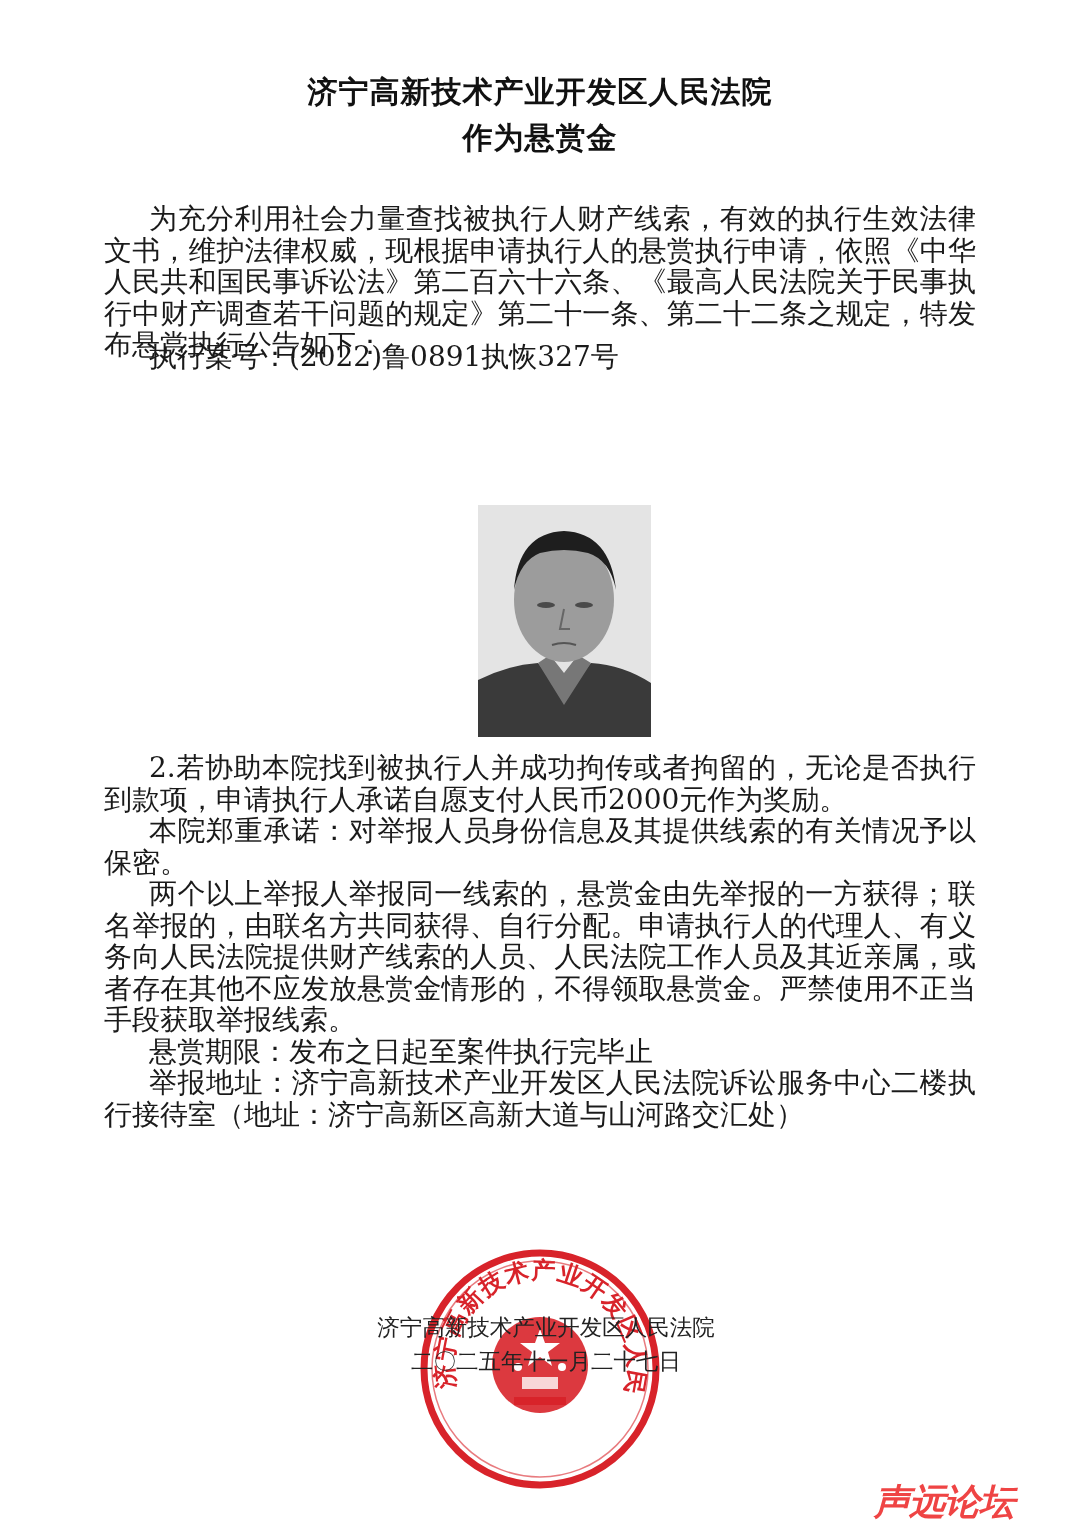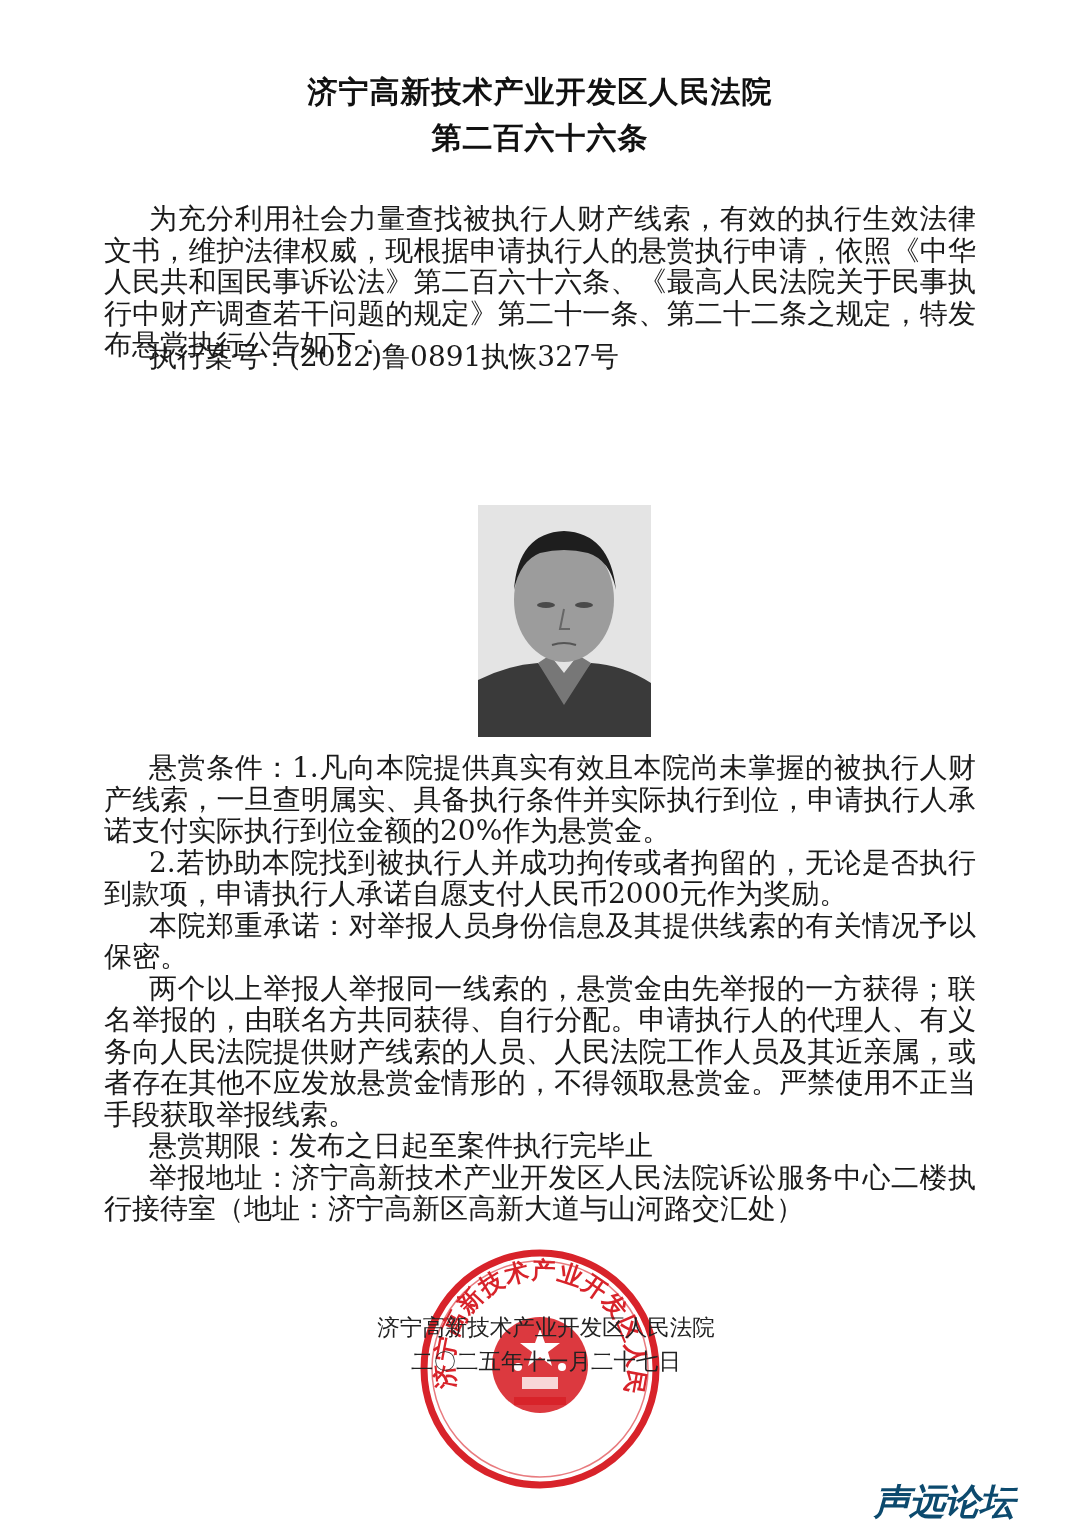--- a/index.html
+++ b/index.html
@@ -18,21 +18,21 @@
   .s2 { top:1346px; left:6px; }
   .watermark { position:absolute; left:874px; top:1478px; font-family:"DejaVu Sans","Liberation Sans",sans-serif;
                font-weight:bold; font-style:italic; font-size:36px; letter-spacing:-1px; }
 </style>
 </head>
 <body>
 
 <div>
 
   <div class="title t1">济宁高新技术产业开发区人民法院</div>
-  <div class="title t2">第二百六十六条</div>
+  <div class="title t2">作为悬赏金</div>
 
   <div class="para ind" style="top:203px;">为充分利用社会力量查找被执行人财产线索，有效的执行生效法律文书，维护法律权威，现根据申请执行人的悬赏执行申请，依照《中华人民共和国民事诉讼法》第二百六十六条、《最高人民法院关于民事执行中财产调查若干问题的规定》第二十一条、第二十二条之规定，特发布悬赏执行公告如下：</div>
 
   <div class="para" style="top:341px;">
     <span class="line ind">执行案号：(2022)鲁0891执恢327号</span>
   </div>
 
   <div class="photo">
     <svg width="173" height="232" viewBox="0 0 173 232">
       <rect x="0" y="0" width="173" height="232" fill="#e4e4e4"></rect>
@@ -41,21 +41,20 @@
       <ellipse cx="86" cy="95" rx="50" ry="62" fill="#9c9c9c"></ellipse>
       <path d="M36 85 Q40 28 86 26 Q132 28 138 85 Q132 55 110 48 Q86 42 62 48 Q42 56 36 85 Z" fill="#1e1e1e"></path>
       <ellipse cx="68" cy="100" rx="9" ry="3" fill="#4a4a4a"></ellipse>
       <ellipse cx="106" cy="100" rx="9" ry="3" fill="#4a4a4a"></ellipse>
       <path d="M86 104 L82 124 L92 124" stroke="#666" fill="none" stroke-width="2"></path>
       <path d="M74 140 Q86 136 98 140" stroke="#555" fill="none" stroke-width="2"></path>
     </svg>
   </div>
 
   <div class="para" style="top:752px;">
-    <span class="line ind">悬赏条件：1.凡向本院提供真实有效且本院尚未掌握的被执行人财产线索，一旦查明属实、具备执行条件并实际执行到位，申请执行人承诺支付实际执行到位金额的20%作为悬赏金。</span>
     <span class="line ind">2.若协助本院找到被执行人并成功拘传或者拘留的，无论是否执行到款项，申请执行人承诺自愿支付人民币2000元作为奖励。</span>
     <span class="line ind">本院郑重承诺：对举报人员身份信息及其提供线索的有关情况予以保密。</span>
     <span class="line ind">两个以上举报人举报同一线索的，悬赏金由先举报的一方获得；联名举报的，由联名方共同获得、自行分配。申请执行人的代理人、有义务向人民法院提供财产线索的人员、人民法院工作人员及其近亲属，或者存在其他不应发放悬赏金情形的，不得领取悬赏金。严禁使用不正当手段获取举报线索。</span>
     <span class="line ind">悬赏期限：发布之日起至案件执行完毕止</span>
     <span class="line ind">举报地址：济宁高新技术产业开发区人民法院诉讼服务中心二楼执行接待室（地址：济宁高新区高新大道与山河路交汇处）</span>
   </div>
 
   <svg class="seal" viewBox="0 0 245 245">
     <defs>
       <path id="sealArc" d="M 40 150 A 88 88 0 1 1 205 150"></path>
@@ -69,15 +68,15 @@
     <polygon points="122,82 127,96 142,96 130,105 134,119 122,110 110,119 114,105 102,96 117,96" fill="#ffffff"></polygon>
     <circle cx="100" cy="120" r="4" fill="#fff"></circle>
     <circle cx="144" cy="120" r="4" fill="#fff"></circle>
     <rect x="104" y="130" width="36" height="12" fill="#fff" opacity="0.8"></rect>
     <rect x="96" y="150" width="52" height="8" fill="#d8232a"></rect>
   </svg>
 
   <div class="sign s1">济宁高新技术产业开发区人民法院</div>
   <div class="sign s2">二〇二五年十一月二十七日</div>
 
-  <div class="watermark" style="color:#0c4a6e;">声远论坛</div>
+  <div class="watermark" style="color:#ef4444;">声远论坛</div>
 
 </div>
 
 </body></html>

